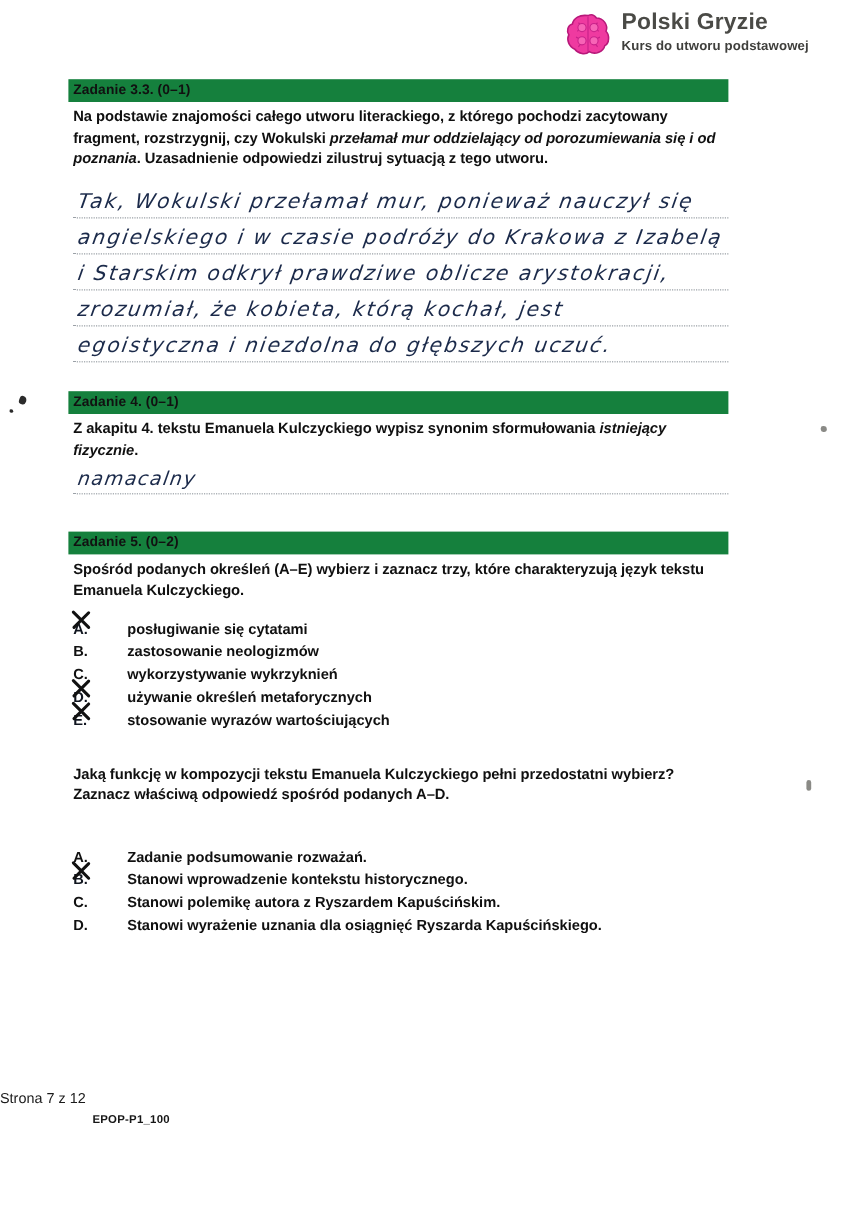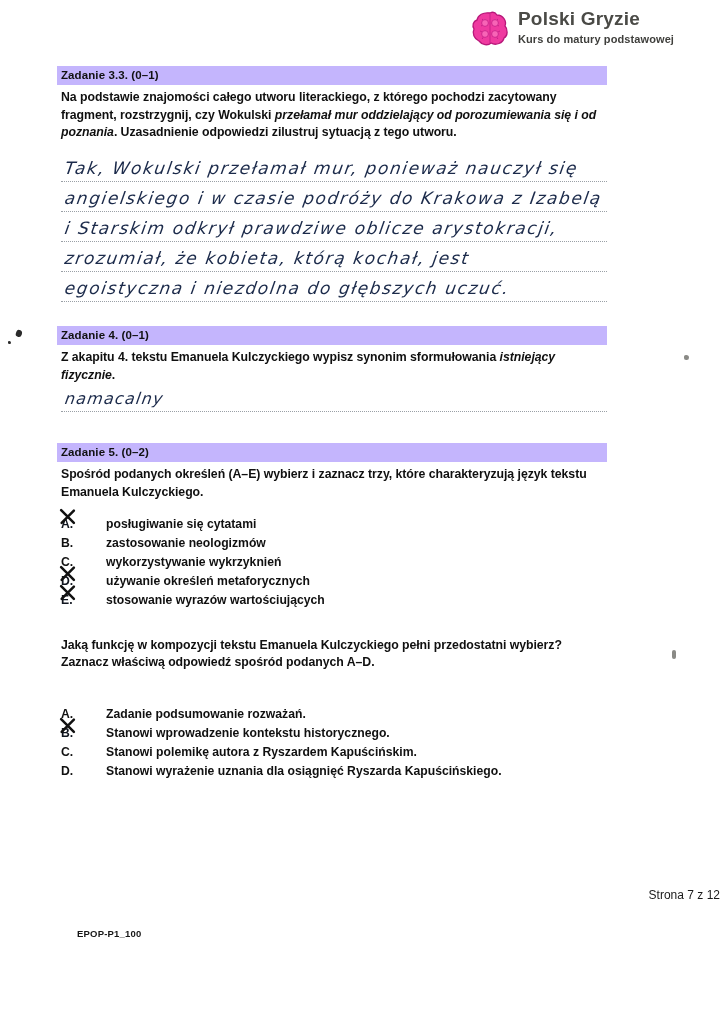--- a/index.html
+++ b/index.html
@@ -55,21 +55,21 @@
     margin-top: 4px;
     white-space: nowrap;
   }
 
   .task {
     position: absolute;
     width: 550px;
   }
 
   .task-header {
-    background: #c4b5fd;
+    background: #15803d;
     font-size: 11.5px;
     font-weight: bold;
     color: #111111;
     padding: 3px 4px 3px 4px;
     line-height: 1.15;
     letter-spacing: 0.1px;
   }
 
   .task-body {
     font-size: 12.3px;
@@ -148,24 +148,24 @@
     left: -2px;
     top: -10px;
     width: 17px;
     height: 17px;
     pointer-events: none;
   }
 
   
   .footer-page {
     position: absolute;
-    top: 888px;
+    top: 908px;
     left: 0;
     width: 720px;
-    text-align: right;
+    text-align: left;
     font-size: 12px;
     color: #1a1a1a;
   }
   .footer-code {
     position: absolute;
     top: 928px;
     left: 57px;
     font-size: 9.5px;
     font-weight: bold;
     color: #161616;
@@ -194,21 +194,21 @@
       <path d="M10 21 C14 22 15 26 12 29" fill="none" stroke="#c9228a" stroke-width="1"></path>
       <path d="M30 21 C26 22 25 26 28 29" fill="none" stroke="#c9228a" stroke-width="1"></path>
       <circle cx="15" cy="13" r="3.4" fill="#f764b6" stroke="#c9228a" stroke-width="0.9"></circle>
       <circle cx="25" cy="13" r="3.4" fill="#f764b6" stroke="#c9228a" stroke-width="0.9"></circle>
       <circle cx="15" cy="24" r="3.4" fill="#f764b6" stroke="#c9228a" stroke-width="0.9"></circle>
       <circle cx="25" cy="24" r="3.4" fill="#f764b6" stroke="#c9228a" stroke-width="0.9"></circle>
     </g>
   </svg>
   <div class="brand-text">
     <div class="brand-title">Polski Gryzie</div>
-    <div class="brand-sub">Kurs do matury podstawowej</div>
+    <div class="brand-sub">Kurs do utworu podstawowej</div>
   </div>
 </div>
 
 <div class="task" style="left:57px; top:66px;">
   <div class="task-header">Zadanie 3.3. (0–1)</div>
   <div class="task-body">Na podstawie znajomości całego utworu literackiego, z którego pochodzi zacytowany fragment, rozstrzygnij, czy Wokulski <i>przełamał mur oddzielający od porozumiewania się i od poznania</i>. Uzasadnienie odpowiedzi zilustruj sytuacją z tego utworu.</div>
 </div>
 
 <div class="answer-lines" style="top:152px;">
   <div class="ans-line">

